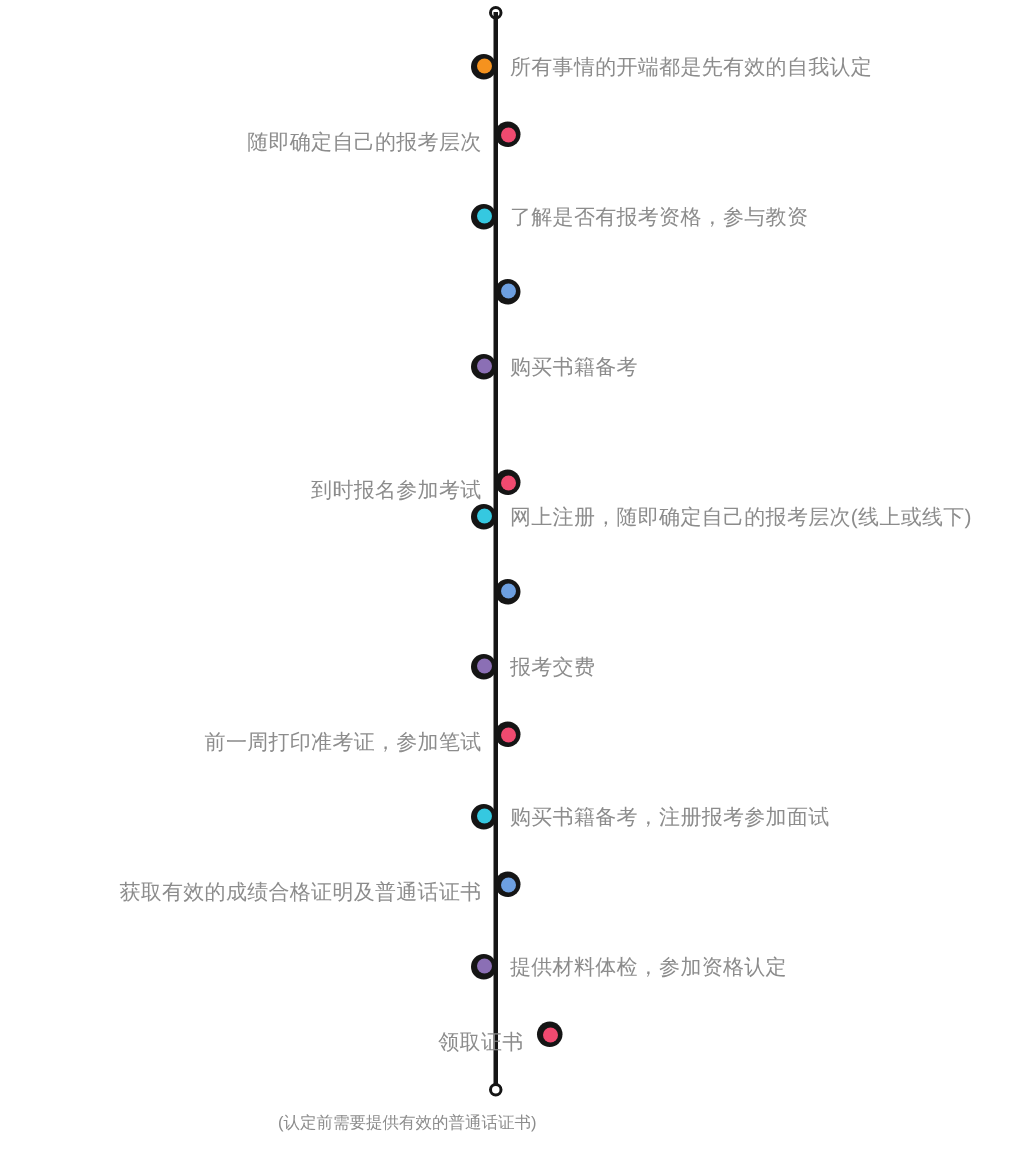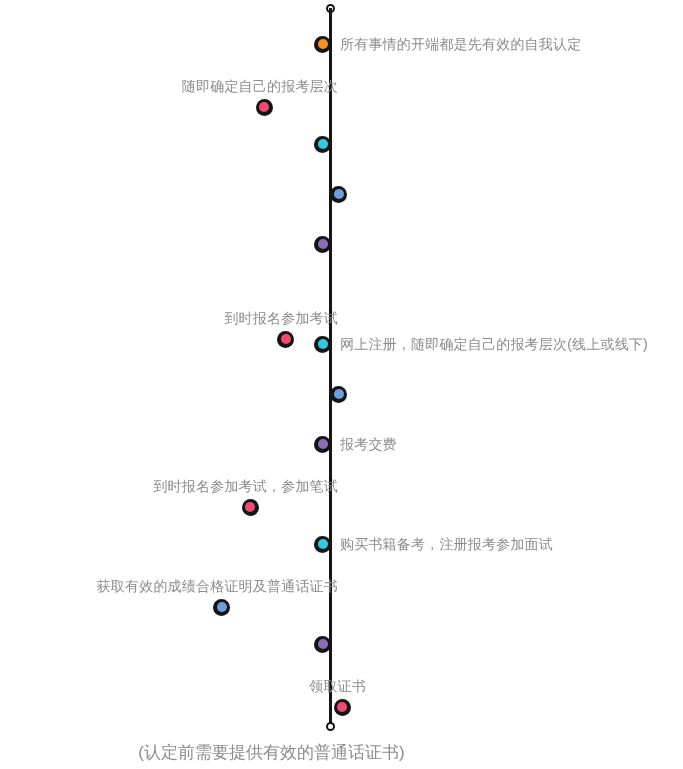--- a/index.html
+++ b/index.html
@@ -71,33 +71,32 @@
 
   
   .row.left{
     justify-content:flex-start;
     padding-left:0;
   }
   .row.left .inner{
     position:absolute;
     right:336px;
     display:flex;
-    align-items:center;
-    flex-direction:column;
+    flex-direction:row;
   }
   .row.left .label{margin-right:9px;}
 
   
   #footnote{
     position:absolute;
     top:741px;
     left:0;
     width:543px;
     text-align:center;
-    font-size:17px;
+    font-size:11px;
     color:#8c8c8c;
     white-space:nowrap;
   }
 </style>
 </head>
 <body>
 
 <div id="timeline-root">
 
   <div class="cap" id="cap-top"></div>
@@ -116,32 +115,34 @@
           <span class="label">随即确定自己的报考层次</span>
           <span class="dot">
             <i style="background: rgb(240, 74, 112);"></i>
           </span>
         </span>
       </div>
       <div class="row right" style="top: 131px;">
         <span class="dot">
           <i style="background: rgb(53, 200, 224);"></i>
         </span>
+        <span class="label">了解是否有报考资格，参与教资</span>
       </div>
       <div class="row left" style="top: 181px;">
         <span class="inner">
           <span class="dot">
             <i style="background: rgb(109, 159, 224);"></i>
           </span>
         </span>
       </div>
       <div class="row right" style="top: 231px;">
         <span class="dot">
           <i style="background: rgb(139, 111, 181);"></i>
         </span>
+        <span class="label">购买书籍备考</span>
       </div>
       <div class="row left" style="top: 281px; margin-top: 32px;">
         <span class="inner">
           <span class="label">到时报名参加考试</span>
           <span class="dot">
             <i style="background: rgb(240, 74, 112);"></i>
           </span>
         </span>
       </div>
       <div class="row right" style="top: 331px;">
@@ -158,21 +159,21 @@
         </span>
       </div>
       <div class="row right" style="top: 431px;">
         <span class="dot">
           <i style="background: rgb(139, 111, 181);"></i>
         </span>
         <span class="label">报考交费</span>
       </div>
       <div class="row left" style="top: 481px;">
         <span class="inner">
-          <span class="label">到时报名参加考试，参加笔试</span>
+          <span class="label">前一周打印准考证，参加笔试</span>
           <span class="dot">
             <i style="background: rgb(240, 74, 112);"></i>
           </span>
         </span>
       </div>
       <div class="row right" style="top: 531px;">
         <span class="dot">
           <i style="background: rgb(53, 200, 224);"></i>
         </span>
         <span class="label">购买书籍备考，注册报考参加面试</span>
@@ -182,20 +183,21 @@
           <span class="label">获取有效的成绩合格证明及普通话证书</span>
           <span class="dot">
             <i style="background: rgb(109, 159, 224);"></i>
           </span>
         </span>
       </div>
       <div class="row right" style="top: 631px;">
         <span class="dot">
           <i style="background: rgb(139, 111, 181);"></i>
         </span>
+        <span class="label">提供材料体检，参加资格认定</span>
       </div>
       <div class="row left" style="top: 681px; padding-left: 28px;">
         <span class="inner">
           <span class="label">领取证书</span>
           <span class="dot">
             <i style="background: rgb(240, 74, 112);"></i>
           </span>
         </span>
       </div>
     </div>

